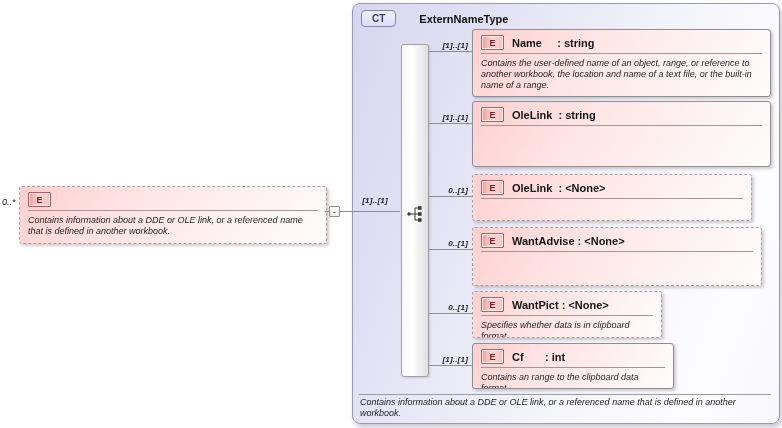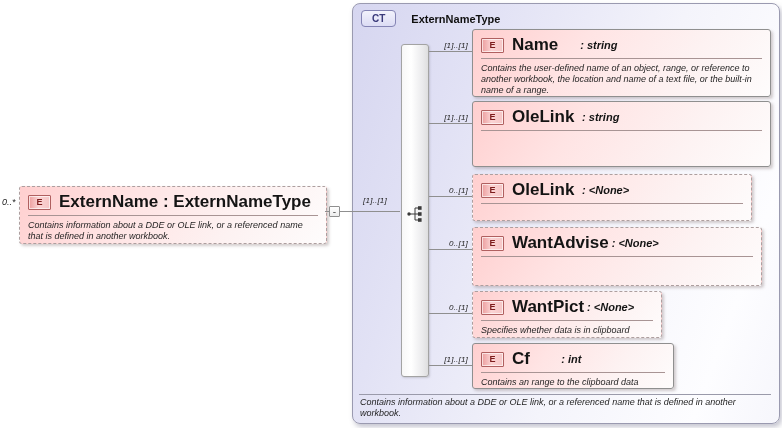--- a/index.html
+++ b/index.html
@@ -3,40 +3,40 @@
 <meta charset="utf-8">
 <style>
   html,body{margin:0;padding:0;background:#ffffff;}
   .canvas{
     position:relative;width:782px;height:428px;background:#ffffff;
     font-family:"Liberation Sans",sans-serif;overflow:hidden;
   }
   
   .hline{position:absolute;height:1px;background:#8f8f8f;}
   .card-label{
-    position:absolute;font-size:8px;font-style:italic;font-weight:normal;
+    position:absolute;font-size:8px;font-style:italic;font-weight:bold;
     color:#222;letter-spacing:0.2px;white-space:nowrap;
   }
   .elem-box{
     position:absolute;border-radius:3px;overflow:hidden;
     background:linear-gradient(125deg,#ffcfcf 0%,#ffe4e4 35%,#fdf2f2 70%,#fefcfc 100%);
     box-shadow:2px 2px 3px rgba(110,90,90,0.30);
   }
   .elem-box.solid{border:1px solid #8f8f8f;}
   .elem-box.dashed{border:1px dashed #ad9f9f;}
   .elem-header{display:flex;align-items:center;padding:5px 8px 2px 8px;}
   .e-badge{
     display:inline-flex;align-items:center;justify-content:center;
     width:21px;height:13px;margin-right:8px;flex:0 0 auto;
     background:linear-gradient(90deg,#ec9e9e 0%,#fbd3d3 45%,#f6c6c6 100%);
     border:1px solid #b06060;box-shadow:inset 0 0 0 1px rgba(255,255,255,0.65);
     color:#7c1d1d;font-size:9px;font-weight:bold;border-radius:1px;
   }
-  .elem-name{font-size:17px;font-weight:bold;color:#141414;white-space:pre;}
-  .elem-type{font-size:11px;font-weight:bold;color:#141414;margin-left:3px;white-space:pre;font-style:italic;}
+  .elem-name{font-size:11px;font-weight:bold;color:#141414;white-space:pre;}
+  .elem-type{font-size:11px;font-weight:bold;color:#141414;margin-left:3px;white-space:pre;}
   .elem-sep{height:0;border-top:1px solid #a89494;margin:1px 8px 2px 8px;}
   .elem-desc{
     font-size:9px;line-height:11px;font-style:italic;color:#1f1f1f;
     padding:2px 8px 4px 8px;
   }
   
   .root-card{position:absolute;left:2px;top:197px;font-size:9px;font-style:italic;color:#222;}
   .root-box{left:19px;top:186px;width:306px;height:56px;}
   .root-conn{left:325px;top:211px;width:75px;z-index:6;}
   .collapse-box{
@@ -53,21 +53,21 @@
     background:linear-gradient(110deg,#d6d6f0 0%,#e2e2f5 25%,#f4f4fb 58%,#fdfdff 85%,#f6f6fc 100%);
     box-shadow:2px 3px 5px rgba(90,90,120,0.35);
   }
   .ct-header{position:absolute;left:8px;top:6px;display:flex;align-items:center;}
   .ct-badge{
     display:inline-flex;align-items:center;justify-content:center;
     padding:1px 10px;height:13px;border:1px solid #8484b4;border-radius:4px;
     background:linear-gradient(#f2f2fc,#dcdcf4);color:#3a3a7a;
     font-size:10px;font-weight:bold;text-align:right;
   }
-  .ct-title{margin-left:15px;font-size:11px;font-weight:bold;color:#101010;}
+  .ct-title{margin-left:23px;font-size:11px;font-weight:bold;color:#101010;}
   
   .seq-bar{
     position:absolute;left:48px;top:40px;width:28px;height:333px;
     border:1px solid #a3a3a3;border-radius:3px;box-sizing:border-box;
     background:linear-gradient(90deg,#f7f7f7 0%,#ffffff 35%,#eaeaec 80%,#dededf 100%);
     box-shadow:1px 1px 2px rgba(120,120,130,0.30);
   }
   .seq-icon{position:absolute;left:3px;top:159px;}
   
   .branch{left:76px;width:43px;}
@@ -90,21 +90,20 @@
 </head>
 <body>
 
 <div class="canvas">
 
   <div class="root-card">0..*</div>
 
   <div class="elem-box dashed root-box">
     <div class="elem-header">
       <span class="e-badge">E</span>
-      <span class="elem-name">ExternName : ExternNameType</span>
     </div>
     <div class="elem-sep"></div>
     <div class="elem-desc">Contains information about a DDE or OLE link, or a referenced name that is defined in another workbook.</div>
   </div>
 
   <div class="hline root-conn"></div>
   <div class="collapse-box">-</div>
   <div class="card-label root-conn-label">[1]..[1]</div>
 
   <div class="ct-box">

